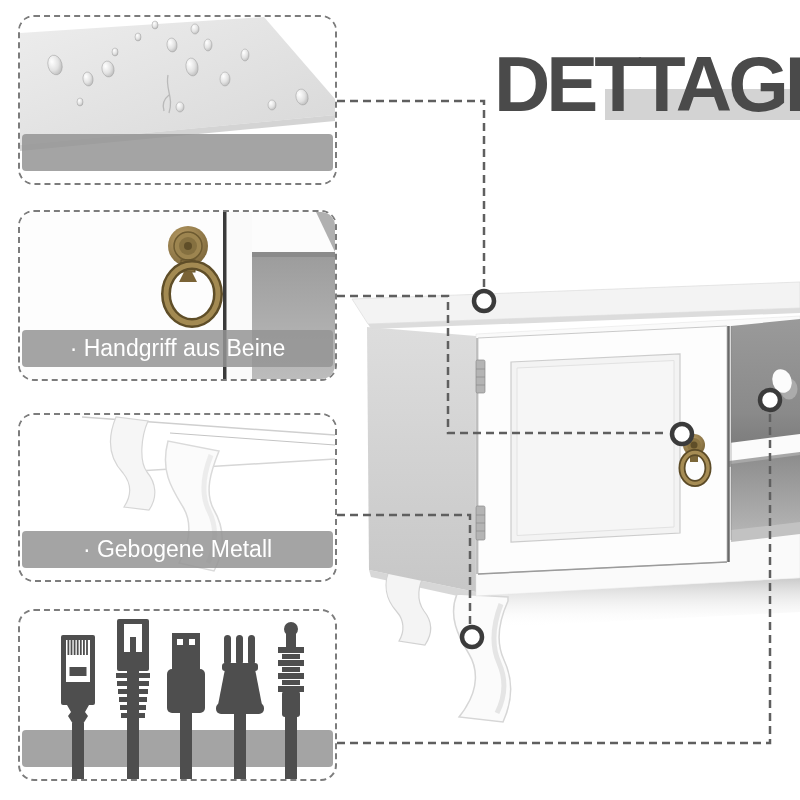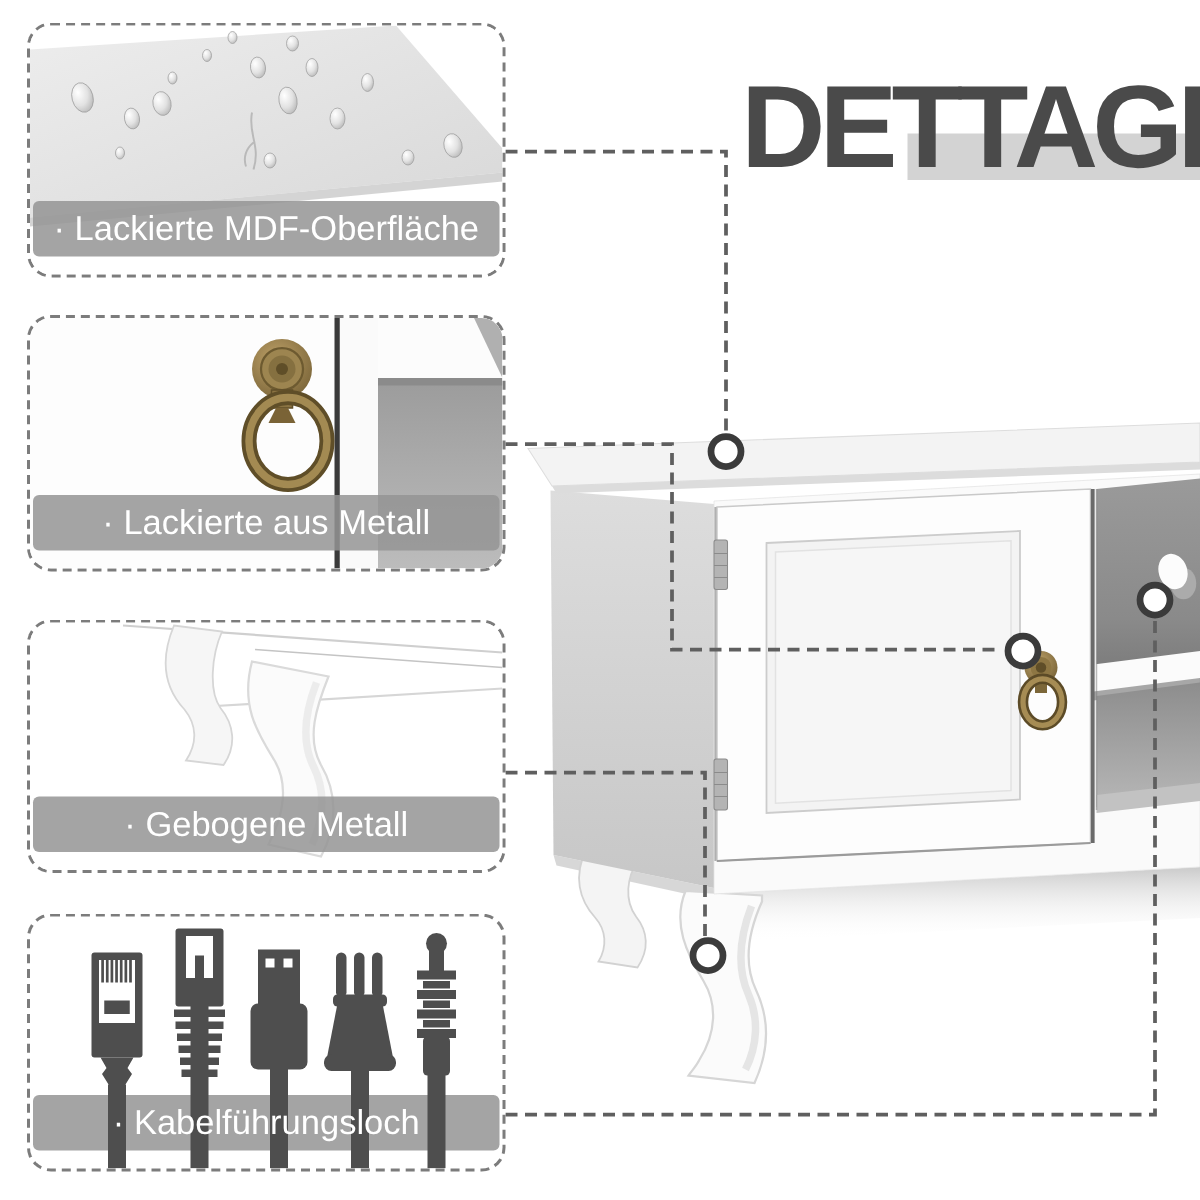--- a/index.html
+++ b/index.html
@@ -162,21 +162,20 @@
         <ellipse cx="172" cy="50" rx="6" ry="9" transform="rotate(-10 172 50)"></ellipse>
         <ellipse cx="205" cy="62" rx="5" ry="7"></ellipse>
         <ellipse cx="225" cy="38" rx="4" ry="6"></ellipse>
         <ellipse cx="252" cy="88" rx="4" ry="5"></ellipse>
         <ellipse cx="282" cy="80" rx="6" ry="8" transform="rotate(-14 282 80)"></ellipse>
         <ellipse cx="160" cy="90" rx="4" ry="5"></ellipse>
         <ellipse cx="135" cy="8" rx="3" ry="4"></ellipse>
       </g>
     </svg>
     <div class="labelbar"></div>
-    <div class="label">· Lackierte MDF-Oberfläche</div>
   </div>
 
   <div class="fbox" id="fbox-handle">
     <svg class="thumb" width="315" height="167" viewBox="0 0 315 167">
       <defs>
         <linearGradient id="shelfIntG" x1="0" y1="0" x2="0" y2="1">
           <stop offset="0" stop-color="#9c9c9c"></stop>
             <stop offset="1" stop-color="#bcbcbc"></stop>
         </linearGradient>
         <radialGradient id="bronzeR2" cx="0.4" cy="0.35" r="0.85">
@@ -196,21 +195,21 @@
         <circle cx="168" cy="34" r="14" fill="#9d8550" stroke="#6d5a30" stroke-width="1.5"></circle>
         <circle cx="168" cy="34" r="9" fill="#857040"></circle>
         <circle cx="168" cy="34" r="4" fill="#5f4e28"></circle>
         <rect x="161" y="48" width="14" height="12" fill="#8a7342" stroke="#5f4e28" stroke-width="1"></rect>
         <polygon points="164,60 172,60 177,70 159,70" fill="#7a6336"></polygon>
         <ellipse cx="172" cy="82" rx="26" ry="29" fill="none" stroke="#5f4e28" stroke-width="10"></ellipse>
         <ellipse cx="172" cy="82" rx="26" ry="29" fill="none" stroke="#a38a52" stroke-width="5"></ellipse>
       </g>
     </svg>
     <div class="labelbar"></div>
-    <div class="label">· Lackierte aus Metall</div>
+    <div class="label">· Handgriff aus Beine</div>
   </div>
 
   <div class="fbox" id="fbox-legs">
     <svg class="thumb" width="315" height="165" viewBox="0 0 315 165">
       <rect width="315" height="165" fill="#ffffff"></rect>
       <path d="M62,2 L315,20" stroke="#cfcfcf" stroke-width="1.5" fill="none"></path>
       <path d="M150,18 L315,30" stroke="#c4c4c4" stroke-width="1" fill="none"></path>
       <path d="M118,56 L315,44" stroke="#d6d6d6" stroke-width="1.5" fill="none"></path>
       <g>
         <path d="M96,2 C86,26 90,44 103,58 C111,68 112,80 104,92 L129,95 C138,82 136,68 127,57 C119,46 121,22 128,6 Z" fill="#f6f6f6" stroke="#d6d6d6" stroke-width="1.2"></path>
@@ -278,16 +277,15 @@
           <rect x="258" y="49" width="26" height="6"></rect>
             <rect x="262" y="56" width="18" height="5"></rect>
           <rect x="258" y="62" width="26" height="6"></rect>
             <rect x="262" y="69" width="18" height="5"></rect>
           <rect x="258" y="75" width="26" height="6"></rect>
           <rect x="262" y="80" width="18" height="26" rx="3"></rect>
           <rect x="265" y="104" width="12" height="64"></rect>
         </g>
       </g>
     </svg>
-    <div class="label">· Kabelführungsloch</div>
   </div>
 
 </div>
 
 </body></html>

